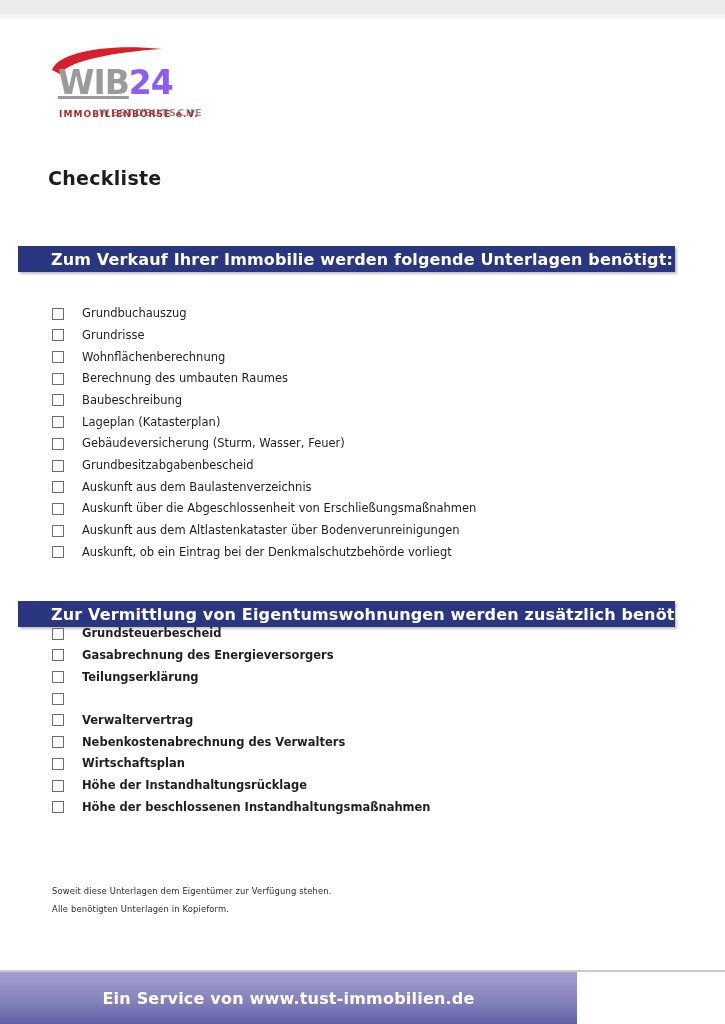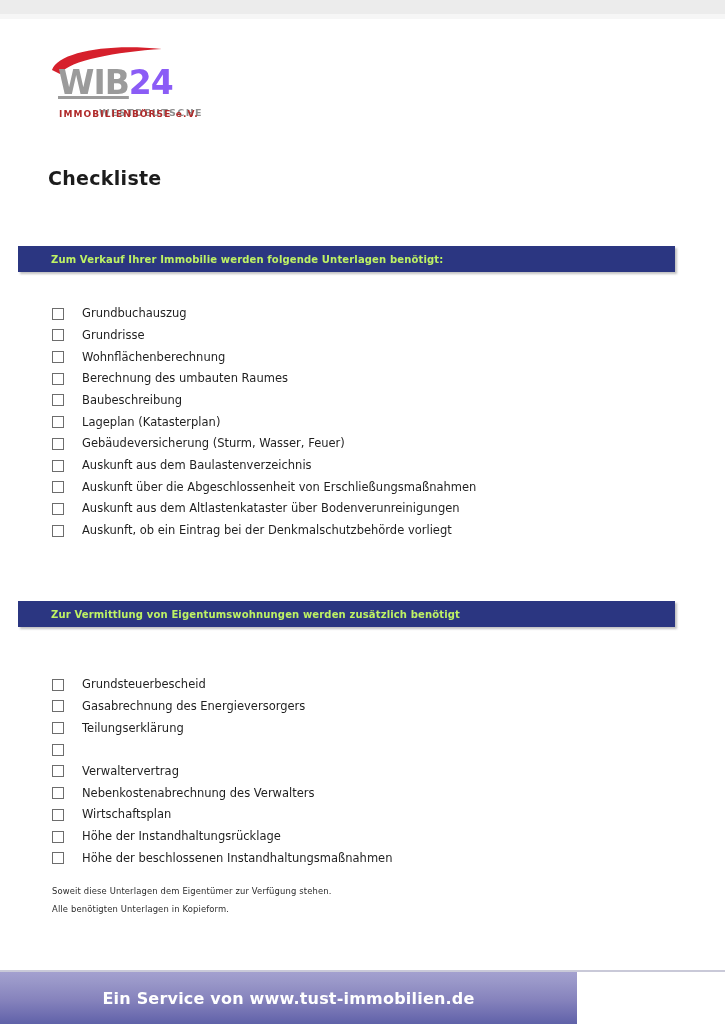--- a/index.html
+++ b/index.html
@@ -98,38 +98,38 @@
     width: 657px;
     height: 26px;
     background: #2b3681;
     box-shadow: 2px 2px 2px rgba(120,120,120,0.45);
   }
   .section-bar .bar-text {
     position: absolute;
     left: 33px;
     top: 50%;
     transform: translateY(-50%);
-    color: #bef264;
-    font-family: "DejaVu Sans", sans-serif;
-    font-weight: bold;
-    font-size: 10px;
+    color: #ffffff;
+    font-family: "DejaVu Sans", sans-serif;
+    font-weight: bold;
+    font-size: 16px;
     letter-spacing: 0.15px;
     white-space: nowrap;
   }
   #bar-1 { top: 246px; }
   #bar-2 { top: 601px; }
 
   
   .checklist {
     position: absolute;
     left: 52px;
     width: 600px;
   }
   #list-1 { top: 298px; }
-  #list-2 { top: 669px; }
+  #list-2 { top: 618px; font-weight: bold; }
 
   .check-row {
     display: flex;
     align-items: flex-end;
     height: 21.7px;
     gap: 6px;
   }
   .check-box {
     width: 12px;
     height: 12px;
@@ -244,20 +244,24 @@
     <div class="check-row">
       <span class="check-box"></span>
       <span class="check-label">Lageplan (Katasterplan)</span>
     </div>
     <div class="check-row">
       <span class="check-box"></span>
       <span class="check-label">Gebäudeversicherung (Sturm, Wasser, Feuer)</span>
     </div>
     <div class="check-row">
       <span class="check-box"></span>
+      <span class="check-label">Grundbesitzabgabenbescheid</span>
+    </div>
+    <div class="check-row">
+      <span class="check-box"></span>
       <span class="check-label">Auskunft aus dem Baulastenverzeichnis</span>
     </div>
     <div class="check-row">
       <span class="check-box"></span>
       <span class="check-label">Auskunft über die Abgeschlossenheit von Erschließungsmaßnahmen</span>
     </div>
     <div class="check-row">
       <span class="check-box"></span>
       <span class="check-label">Auskunft aus dem Altlastenkataster über Bodenverunreinigungen</span>
     </div>

